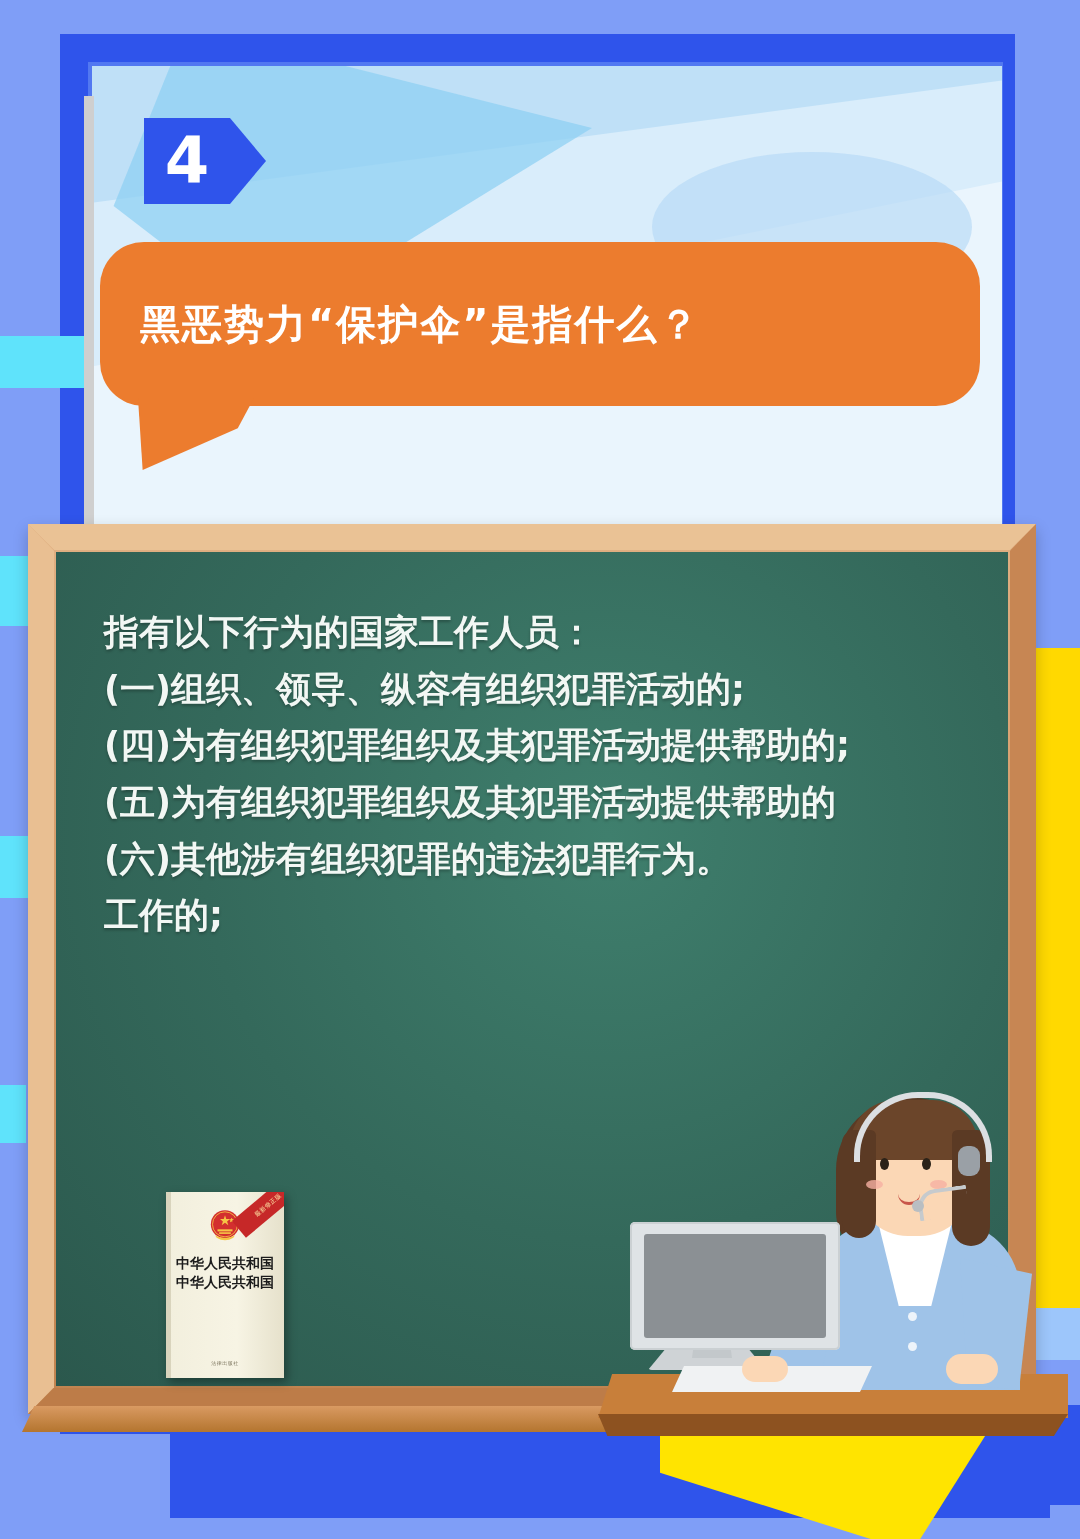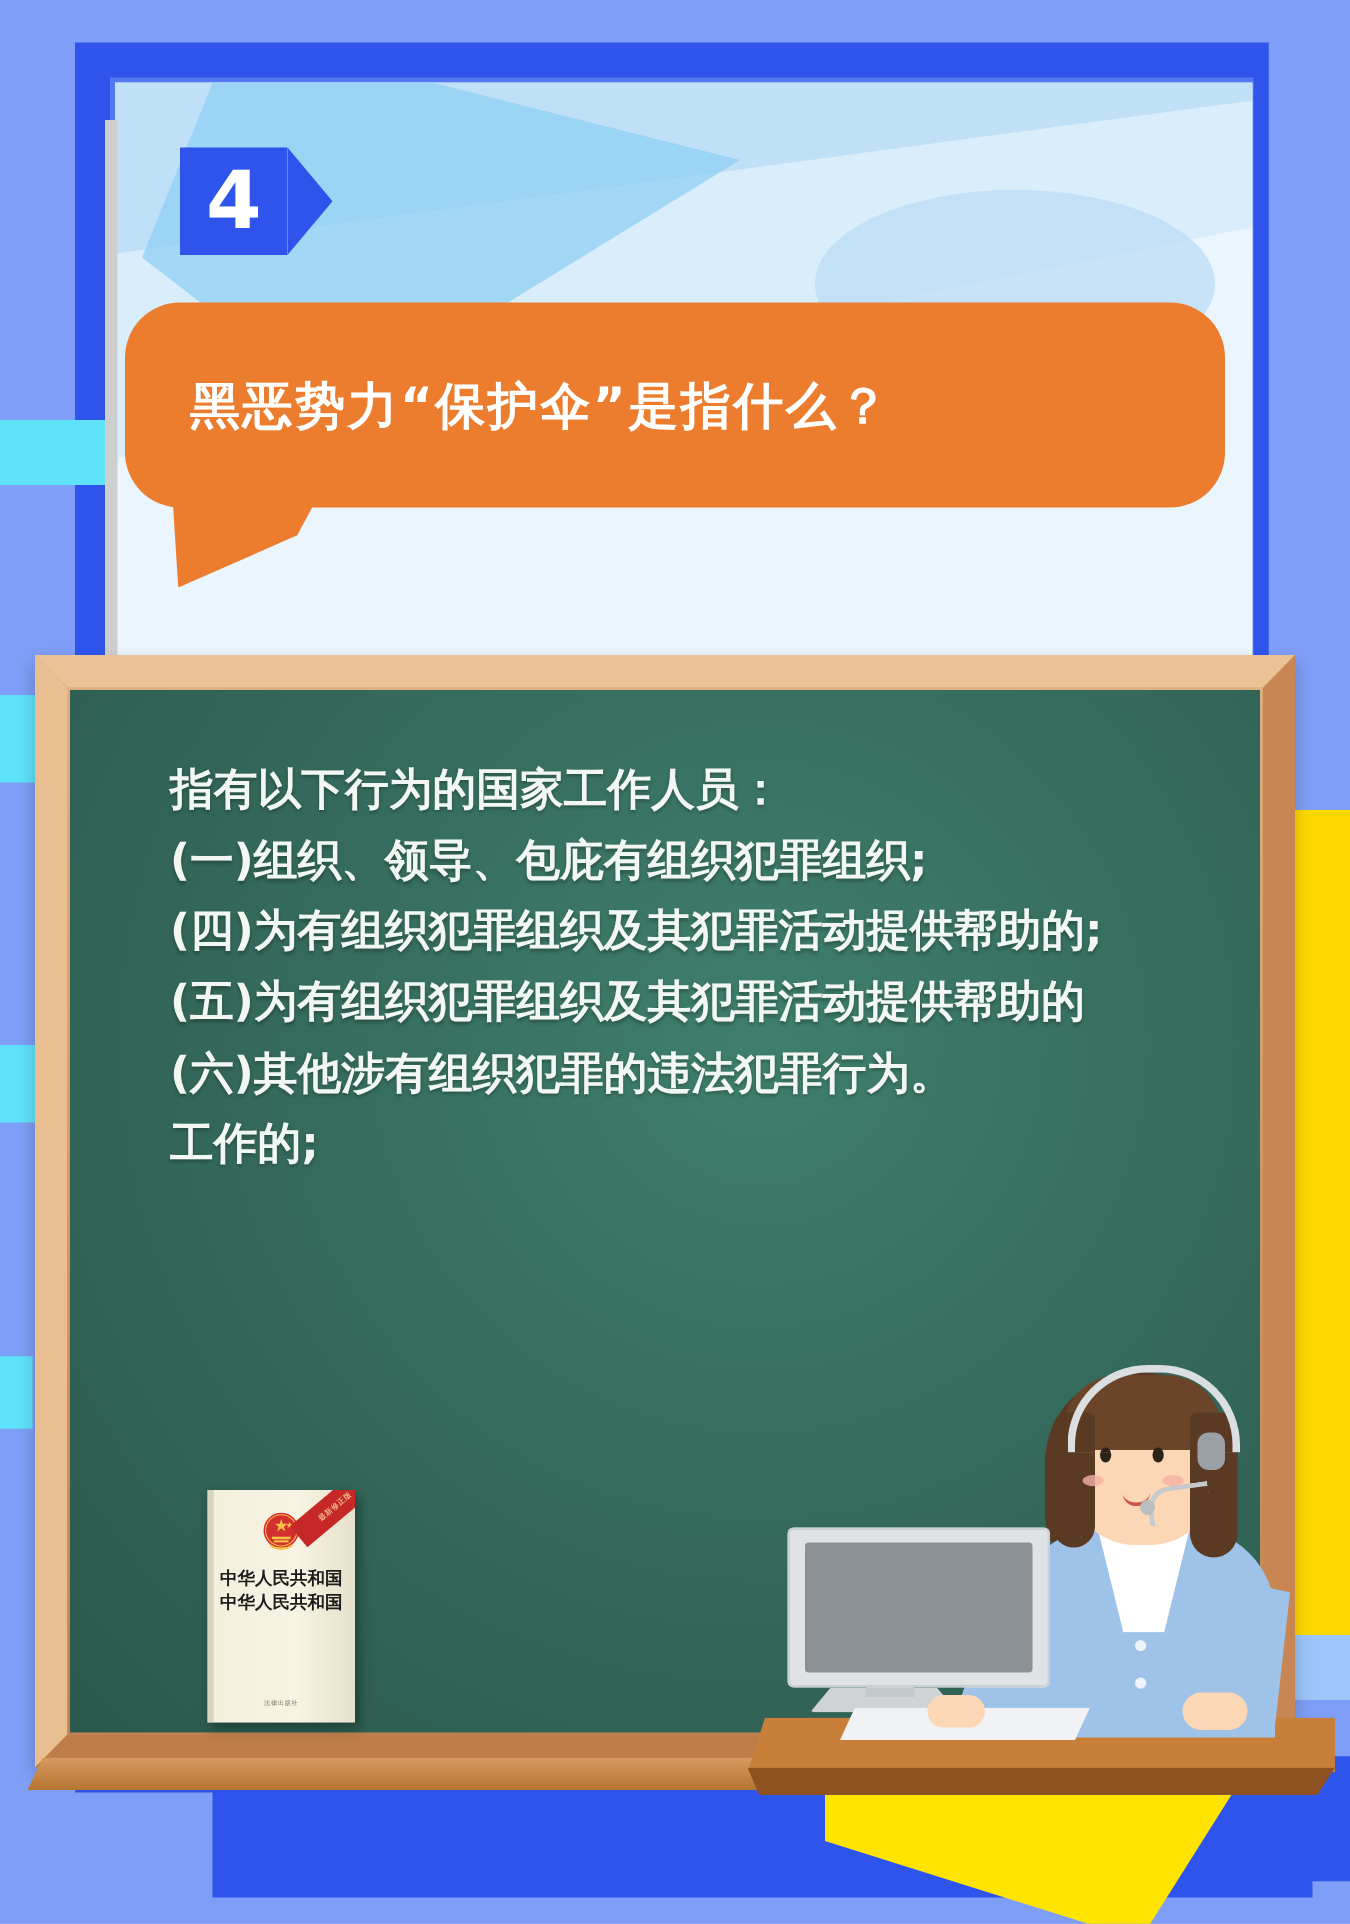--- a/index.html
+++ b/index.html
@@ -125,21 +125,21 @@
   }
 
   
   .bubble{
     position:absolute;left:100px;top:242px;width:880px;height:164px;
     background:#ec7c2e;border-radius:44px;z-index:9;
     display:flex;align-items:center;
   }
   .bubble-title{
     color:#ffffff;font-size:40px;font-weight:700;letter-spacing:2px;
-    padding-left:52px;white-space:nowrap;
+    padding-left:40px;white-space:nowrap;
     font-family:"DejaVu Sans","Liberation Sans",sans-serif;
   }
   .bubble-tail{
     position:absolute;left:138px;top:398px;width:116px;height:72px;
     background:#ec7c2e;z-index:9;
     clip-path:polygon(0% 0%,100% 0%,86% 42%,4% 100%);
   }
 
   
   .board-frame{
@@ -184,21 +184,20 @@
   
   .board-text{
     position:absolute;left:48px;top:52px;right:24px;
     color:#f2f7f4;
     font-family:"DejaVu Sans","Liberation Sans",sans-serif;
     font-weight:700;
     font-size:35px;
     line-height:1.62;
     text-shadow:0 2px 3px rgba(0,0,0,.28);
     z-index:2;
-    margin-left:32px;
   }
   .board-line{white-space:pre-wrap;}
 
   
   .book{
     position:absolute;left:166px;top:1192px;width:118px;height:186px;
     z-index:13;
     background:linear-gradient(90deg,#f2efdd 0%,#f7f4e4 60%,#e6e1cb 100%);
     box-shadow:3px 4px 9px rgba(0,0,0,.35);
     overflow:hidden;
@@ -395,21 +394,21 @@
 
   <div class="board-frame">
     <div class="board-bevel-top"></div>
     <div class="board-bevel-left"></div>
     <div class="board-bevel-right"></div>
     <div class="board-bevel-bottom"></div>
 
     <div class="board-surface">
       <div class="board-text">
         <div class="board-line">指有以下行为的国家工作人员：</div>
-        <div class="board-line">(一)组织、领导、包庇有组织犯罪组织;</div>
+        <div class="board-line">(一)组织、领导、纵容有组织犯罪活动的;</div>
         <div class="board-line">(四)为有组织犯罪组织及其犯罪活动提供帮助的;</div>
         <div class="board-line">(五)为有组织犯罪组织及其犯罪活动提供帮助的</div>
         <div class="board-line">(六)其他涉有组织犯罪的违法犯罪行为。</div>
         <div class="board-line">工作的;</div>
       </div>
     </div>
   </div>
   <div class="board-ledge"></div>
 
   <div class="book">

